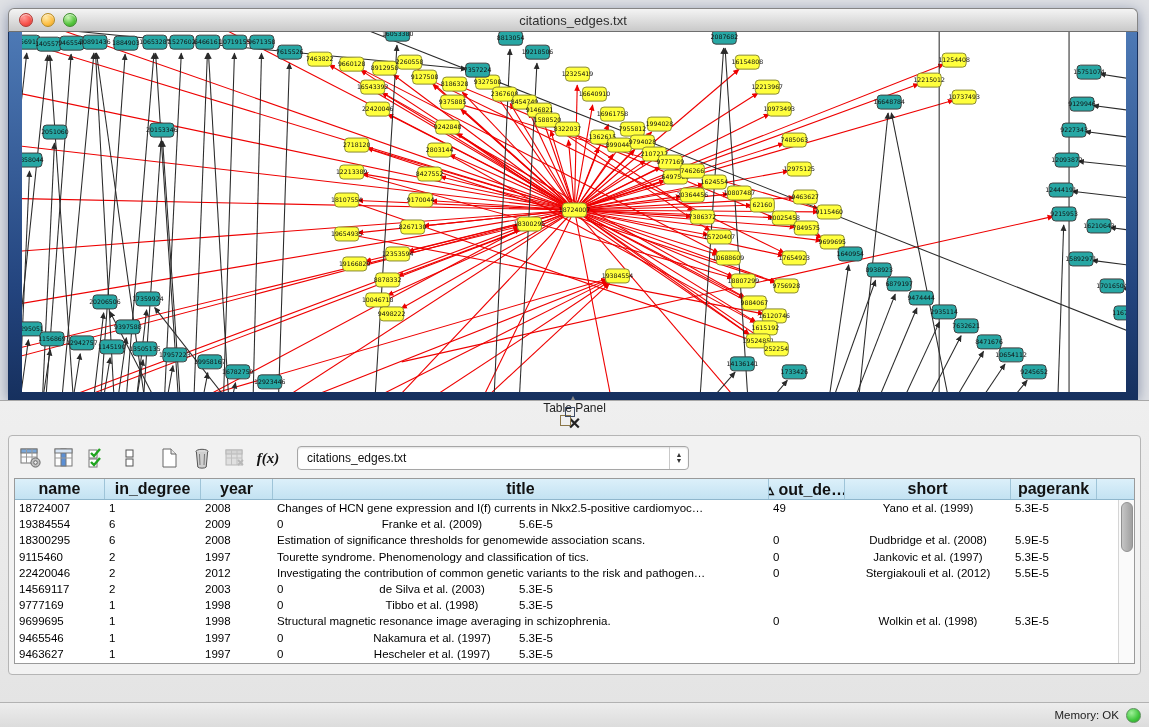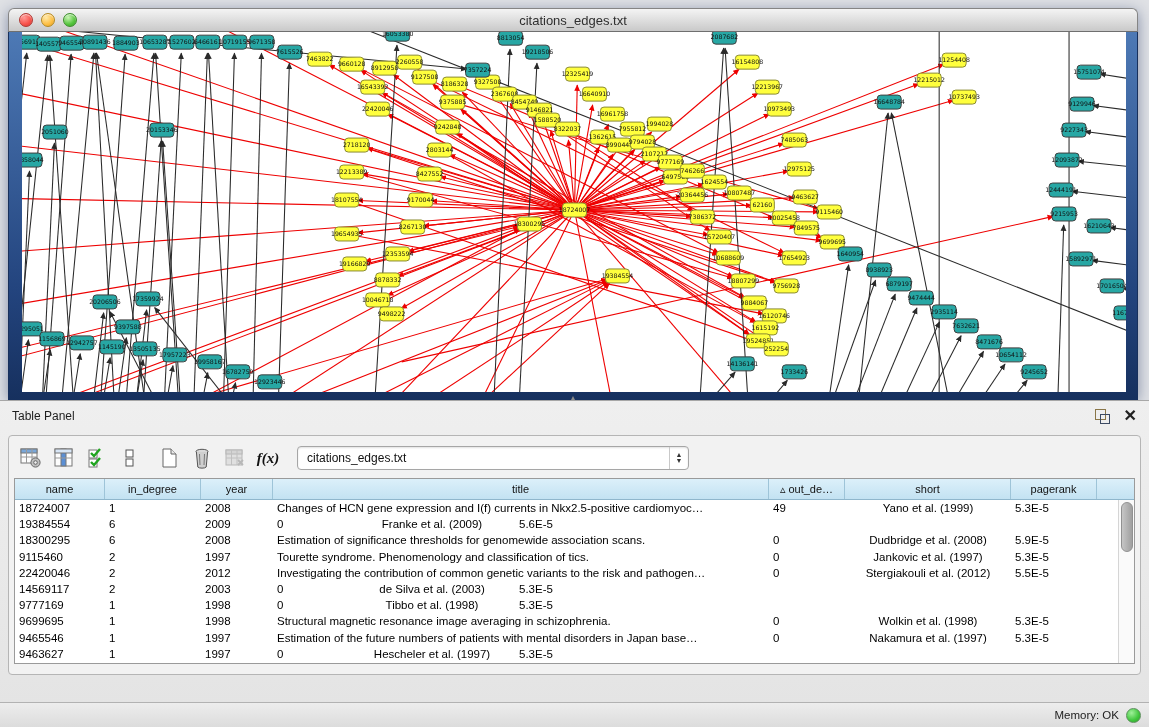--- a/index.html
+++ b/index.html
@@ -20,21 +20,21 @@
   .light.yellow{background:radial-gradient(circle at 35% 30%,#ffe9a8,#fdbd41 60%,#d79b27);border:1px solid #b58a22;}
   .light.green{background:radial-gradient(circle at 35% 30%,#c9f4b4,#53c43b 60%,#3d9e2c);border:1px solid #3c8d2b;}
   .win-title{position:absolute;left:0;right:0;text-align:center;font-size:13px;color:#2f2f2f;}
   .frame{background:linear-gradient(#4d79b5,#23447e 70%,#16305e);
     padding:0 13px 8px 13px;border-left:1px solid #18305c;border-right:1px solid #18305c;border-bottom:1px solid #12264a;}
   .canvas-wrap{width:1104px;height:360px;background:#fff;overflow:hidden;}
   .canvas-wrap svg{display:block;}
   
   .table-panel{position:absolute;left:0;top:400px;width:1149px;height:303px;
     background:linear-gradient(#efefef,#e4e4e4);border-top:1px solid #a7a7a7;}
-  .panel-titlebar{height:30px;display:flex;align-items:center;padding:0 12px;}
+  .panel-titlebar{height:30px;display:flex;align-items:center;padding:0 12px;flex-direction:column;}
   .panel-title{font-size:12px;color:#1e1e1e;}
   .panel-titlebar .spacer{flex:1;}
   .float-icon{width:15px;height:15px;position:relative;margin-right:14px;cursor:pointer;}
   .float-icon .sq1{position:absolute;left:0;top:0;width:9px;height:9px;border:1.5px solid #8a7648;background:#efefef;}
   .float-icon .sq2{position:absolute;right:0;bottom:0;width:8px;height:8px;border:1.5px solid #3c4a63;background:transparent;}
   .close-icon{font-size:16px;font-weight:bold;color:#222;line-height:14px;cursor:pointer;}
   .splitter-nub{position:absolute;top:-8px;left:571px;font-size:8px;color:#8a8a8a;}
   .panel-body{position:absolute;left:8px;right:8px;top:34px;height:238px;
     background:#f2f2f2;border:1px solid #b5b5b5;border-radius:4px;}
   
@@ -44,21 +44,21 @@
   .combo{width:390px;height:22px;background:#fff;border:1px solid #a6a6a6;border-radius:4px;
     margin-left:8px;display:flex;align-items:center;font-size:12px;color:#111;
     box-shadow:inset 0 1px 2px rgba(0,0,0,.12);}
   .combo .val{flex:1;padding-left:9px;}
   .combo .stepper{width:18px;height:100%;border-left:1px solid #c9c9c9;display:flex;flex-direction:column;
     align-items:center;justify-content:center;font-size:7px;line-height:6px;color:#333;}
   
   .tp-table{position:absolute;left:5px;right:5px;top:42px;height:184px;background:#fff;
     border:1px solid #9a9a9a;overflow:hidden;}
   .thead{display:flex;height:20px;background:linear-gradient(#dcf0fa,#c3e2f2);
-    border-bottom:1px solid #8fb6cc;font-size:11px;color:#111;}
+    border-bottom:1px solid #8fb6cc;font-size:16px;color:#111;font-weight:bold;}
   .th{display:flex;align-items:center;justify-content:center;border-right:1px solid #9ec4d8;
     box-sizing:border-box;white-space:nowrap;overflow:hidden;}
   .tbody{font-size:11.5px;color:#000;}
   .tr{display:flex;height:16.2px;align-items:center;}
   .td{box-sizing:border-box;padding:0 4px;white-space:nowrap;overflow:hidden;}
   .td.c{text-align:center;}
   .vscroll{position:absolute;right:0;top:21px;bottom:0;width:15px;background:#fafafa;border-left:1px solid #d5d5d5;}
   .vthumb{position:absolute;left:2px;top:2px;width:10px;height:48px;border-radius:6px;
     background:linear-gradient(90deg,#c6c6c6,#9f9f9f);border:1px solid #919191;}
   
@@ -937,21 +937,20 @@
             <div class="td" style="width: 72px;">1998</div>
             <div class="td" style="width: 496px;">Structural magnetic resonance image averaging in schizophrenia.</div>
             <div class="td" style="width: 76px;">0</div>
             <div class="td c" style="width: 166px;">Wolkin et al. (1998)</div>
             <div class="td" style="width: 86px;">5.3E-5</div>
           </div>
           <div class="tr">
             <div class="td" style="width: 90px;">9465546</div>
             <div class="td" style="width: 96px;">1</div>
             <div class="td" style="width: 72px;">1997</div>
-            <div class="td" style="width: 496px;">Estimation of the future numbers of patients with mental disorders in Japan base…</div>
             <div class="td" style="width: 76px;">0</div>
             <div class="td c" style="width: 166px;">Nakamura et al. (1997)</div>
             <div class="td" style="width: 86px;">5.3E-5</div>
           </div>
           <div class="tr">
             <div class="td" style="width: 90px;">9463627</div>
             <div class="td" style="width: 96px;">1</div>
             <div class="td" style="width: 72px;">1997</div>
             <div class="td" style="width: 76px;">0</div>
             <div class="td c" style="width: 166px;">Hescheler et al. (1997)</div>

